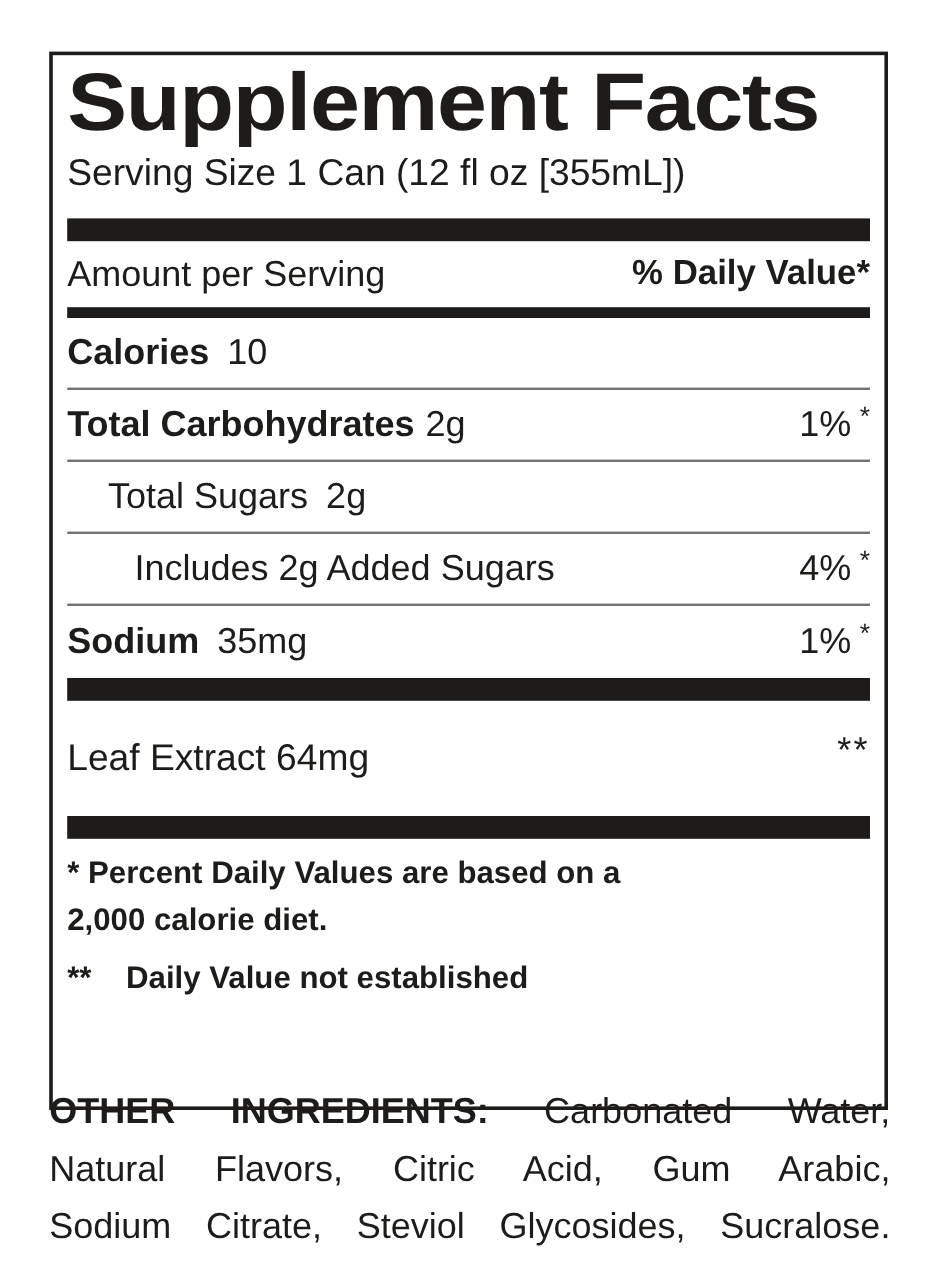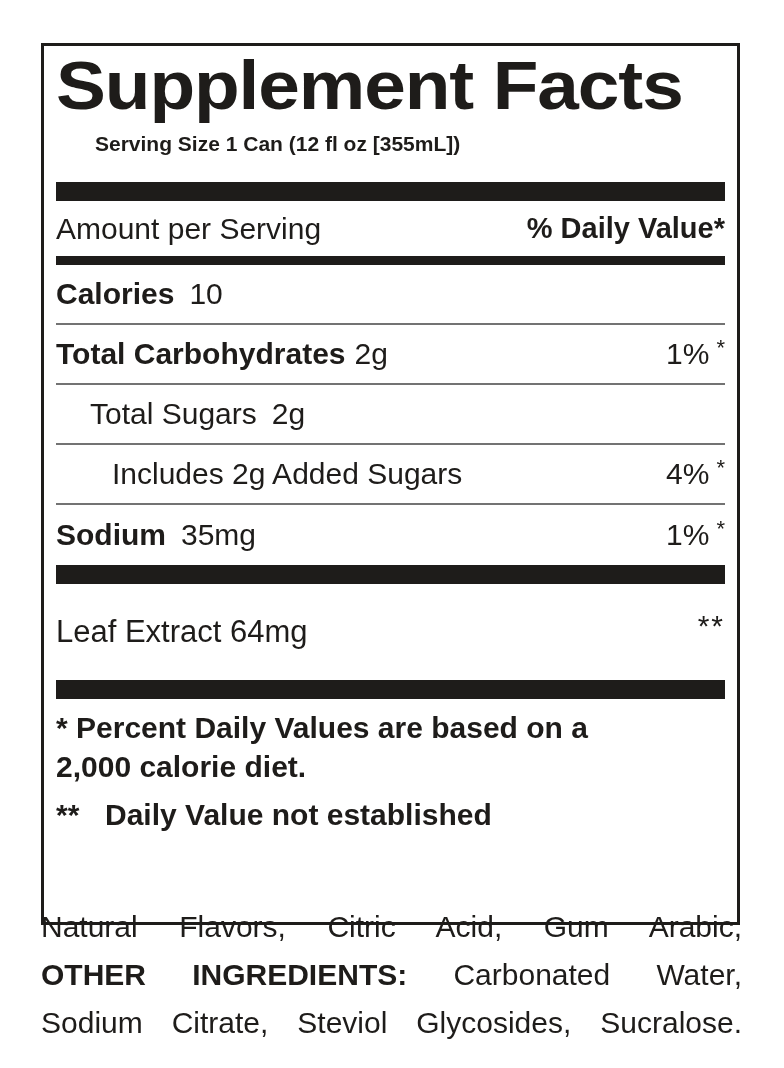--- a/index.html
+++ b/index.html
@@ -26,24 +26,23 @@
     font-size: 68px;
     font-weight: bold;
     line-height: 70px;
     margin: 4px 0 4px 0;
     letter-spacing: -1px;
     transform: scaleX(1.10);
     transform-origin: 0 50%;
     white-space: nowrap;
   }
   .serving-line {
-    font-size: 21px;
+    font-size: 31px;
     line-height: 39px;
-    font-weight: bold;
-    margin-left: 39px;
+    font-weight: normal;
   }
   .bar { background: #1e1c1a; width: 100%; }
   .bar-thick { height: 19px; }
   .bar-med { height: 9px; }
   .bar-top-gap { margin-top: 19px; }
 
   .hdr-row {
     height: 55px;
     display: flex;
     align-items: center;
@@ -87,21 +86,21 @@
   .dv2 {
     margin-left: auto;
     font-size: 30px;
     letter-spacing: 2px;
     position: relative;
     top: -6px;
   }
 
   .footnotes { padding-top: 9px; }
   .fn {
-    font-size: 30px;
+    font-size: 26px;
     line-height: 39px;
     font-weight: bold;
   }
   .fn3 { margin-top: 9px; display: flex; }
   .fn3-marker { display: inline-block; min-width: 49px; }
 
   
   .ingredients {
     position: absolute;
     left: 41px; top: 903px;
@@ -177,21 +176,21 @@
       <p class="fn">2,000 calorie diet.</p>
       <p class="fn fn3">
         <span class="fn3-marker">**</span>
           <span>Daily Value not established</span>
       </p>
     </div>
 
   </section>
 
   <section class="ingredients">
-    <div class="jline">Natural Flavors, Citric Acid, Gum Arabic,</div>
     <div class="jline">
       <span class="bold">OTHER INGREDIENTS:</span>
       <span>Carbonated Water,</span>
     </div>
+    <div class="jline">Natural Flavors, Citric Acid, Gum Arabic,</div>
     <div class="jline">Sodium Citrate, Steviol Glycosides, Sucralose.</div>
   </section>
 
 </div>
 
 </body></html>

